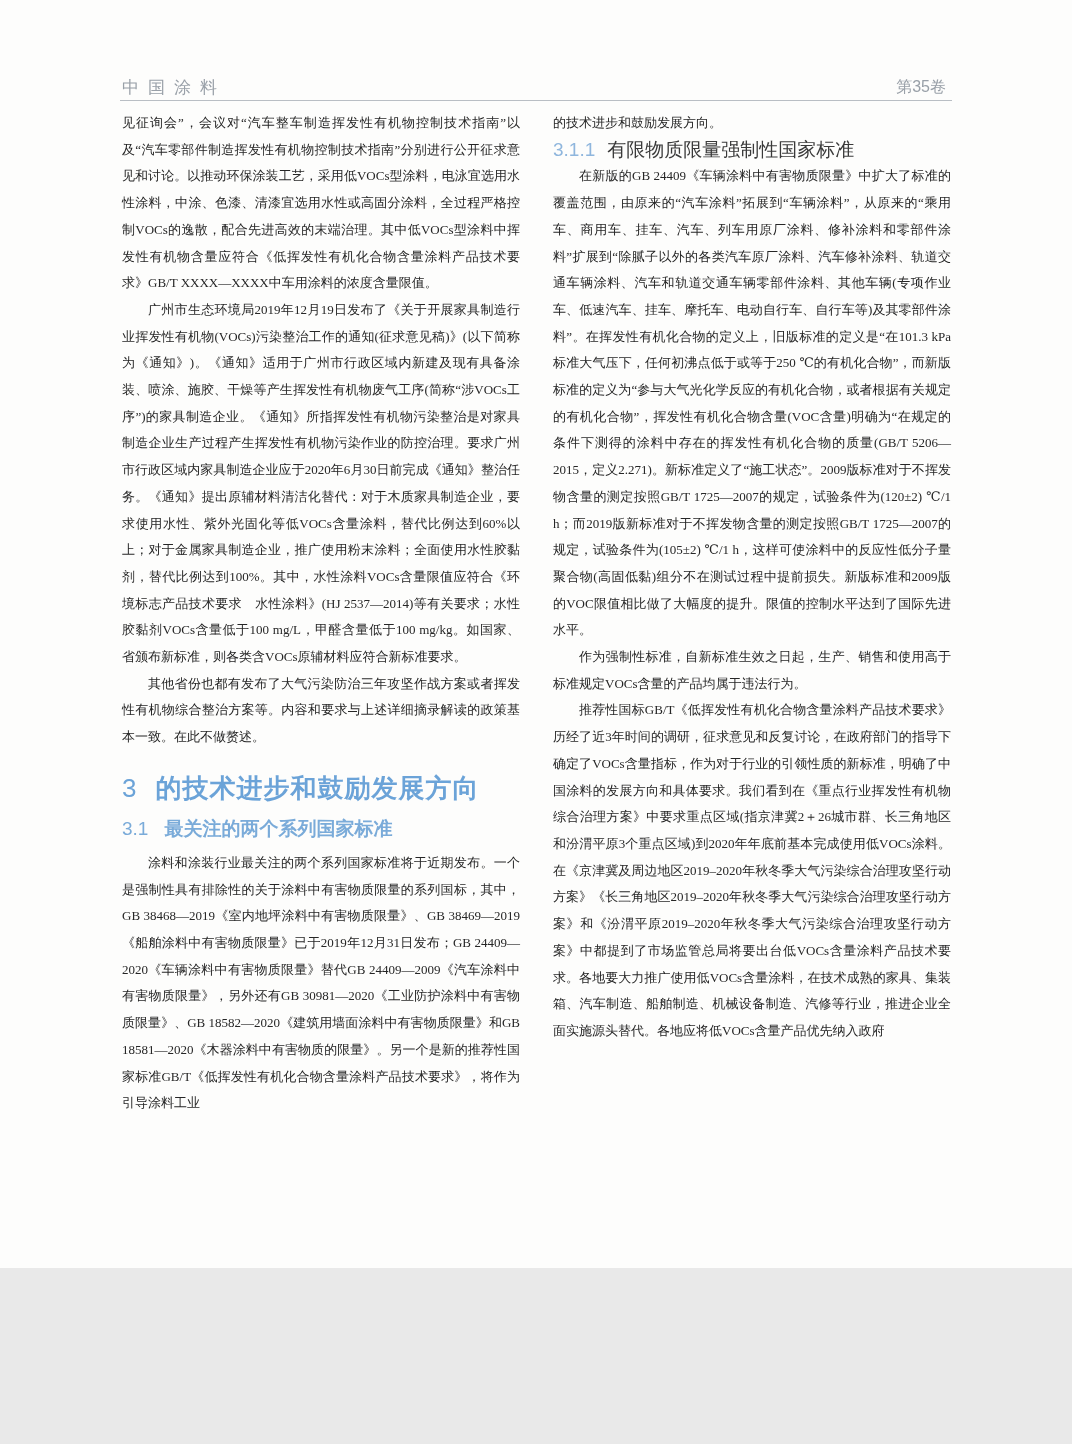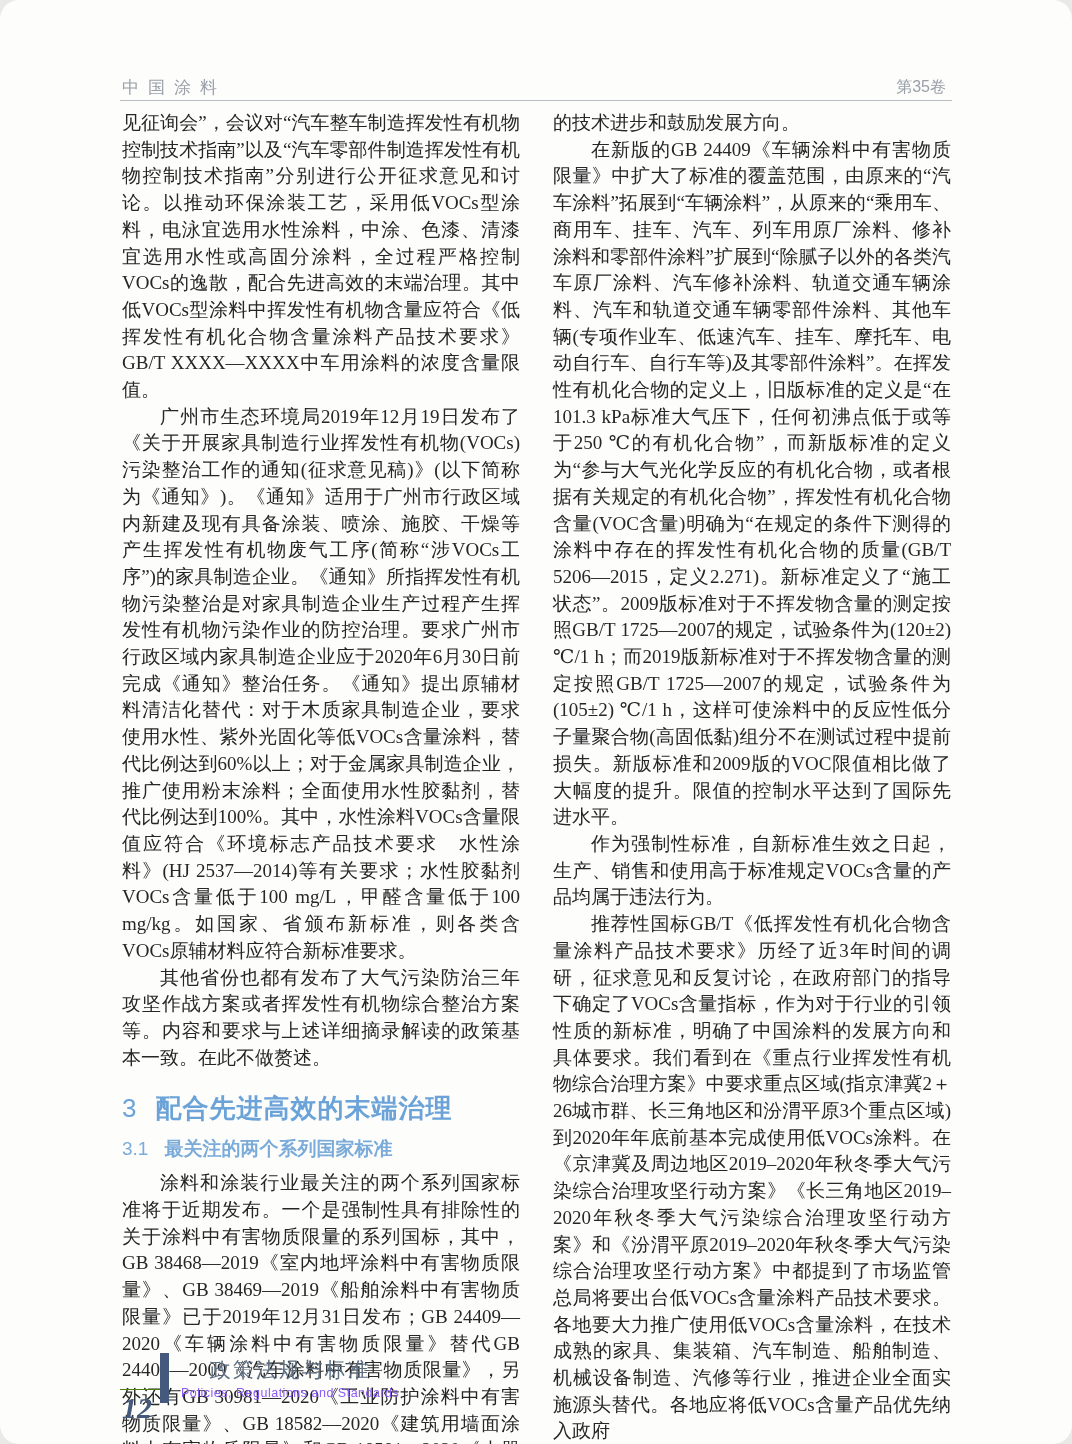--- a/index.html
+++ b/index.html
@@ -1,20 +1,19 @@
 <!DOCTYPE html>
 <html><head>
 <meta charset="utf-8">
 <style>
   html,body{margin:0;padding:0;background:#e9e9e9;}
   .page{
-    position:relative; width:1072px; height:1444px; margin:0 auto;
+    position:relative; width:1072px; height:1268px; margin:0 auto;
     background:#fdfdfc; overflow:hidden;
     font-family:"Liberation Serif","DejaVu Serif",serif;
-    border-radius:19px;
   }
   
   .hdr-left{
     position:absolute; left:122px; top:76px;
     font-family:"Liberation Sans","DejaVu Sans",sans-serif;
     font-size:17px; color:#99a0a8; letter-spacing:9px;
   }
   .hdr-right{
     position:absolute; right:126px; top:77px;
     font-family:"Liberation Sans","DejaVu Sans",sans-serif;
@@ -24,21 +23,21 @@
     position:absolute; left:120px; right:120px; top:100px;
     height:1px; background:#b9bec4;
   }
   
   .cols{
     position:absolute; left:122px; top:110px; width:830px;
     display:flex; gap:33px;
   }
   .col{ width:398px; }
   .col p{
-    margin:0; font-size:19px; line-height:26.7px;
+    margin:0; font-size:13px; line-height:26.7px;
     color:#262626; text-align:justify;
   }
   .col p.indent{ text-indent:2em; }
   .h2{
     margin:20px 0 10px 0;
     font-family:"Liberation Sans","DejaVu Sans",sans-serif;
     font-size:26px; font-weight:700; color:#6ba3d8; letter-spacing:1px;
   }
   .h2 .num{ margin-right:18px; font-weight:400; }
   .h3{
@@ -85,27 +84,28 @@
   <div class="hdr-left">中国涂料</div>
   <div class="hdr-right">第35卷</div>
   <div class="hdr-rule"></div>
 
   <div class="cols">
 
     <div class="col">
       <p>见征询会”，会议对“汽车整车制造挥发性有机物控制技术指南”以及“汽车零部件制造挥发性有机物控制技术指南”分别进行公开征求意见和讨论。以推动环保涂装工艺，采用低VOCs型涂料，电泳宜选用水性涂料，中涂、色漆、清漆宜选用水性或高固分涂料，全过程严格控制VOCs的逸散，配合先进高效的末端治理。其中低VOCs型涂料中挥发性有机物含量应符合《低挥发性有机化合物含量涂料产品技术要求》GB/T XXXX—XXXX中车用涂料的浓度含量限值。</p>
       <p class="indent">广州市生态环境局2019年12月19日发布了《关于开展家具制造行业挥发性有机物(VOCs)污染整治工作的通知(征求意见稿)》(以下简称为《通知》)。《通知》适用于广州市行政区域内新建及现有具备涂装、喷涂、施胶、干燥等产生挥发性有机物废气工序(简称“涉VOCs工序”)的家具制造企业。《通知》所指挥发性有机物污染整治是对家具制造企业生产过程产生挥发性有机物污染作业的防控治理。要求广州市行政区域内家具制造企业应于2020年6月30日前完成《通知》整治任务。《通知》提出原辅材料清洁化替代：对于木质家具制造企业，要求使用水性、紫外光固化等低VOCs含量涂料，替代比例达到60%以上；对于金属家具制造企业，推广使用粉末涂料；全面使用水性胶黏剂，替代比例达到100%。其中，水性涂料VOCs含量限值应符合《环境标志产品技术要求　水性涂料》(HJ 2537—2014)等有关要求；水性胶黏剂VOCs含量低于100 mg/L，甲醛含量低于100 mg/kg。如国家、省颁布新标准，则各类含VOCs原辅材料应符合新标准要求。</p>
       <p class="indent">其他省份也都有发布了大气污染防治三年攻坚作战方案或者挥发性有机物综合整治方案等。内容和要求与上述详细摘录解读的政策基本一致。在此不做赘述。</p>
-      <div class="h2"><span class="num">3</span><span>配合先进高效的末端治理</span></div>
+      <div class="h2"><span class="num">3</span><span>的技术进步和鼓励发展方向</span></div>
       <div class="h3"><span class="num">3.1</span><span>最关注的两个系列国家标准</span></div>
       <p class="indent">涂料和涂装行业最关注的两个系列国家标准将于近期发布。一个是强制性具有排除性的关于涂料中有害物质限量的系列国标，其中，GB 38468—2019《室内地坪涂料中有害物质限量》、GB 38469—2019《船舶涂料中有害物质限量》已于2019年12月31日发布；GB 24409—2020《车辆涂料中有害物质限量》替代GB 24409—2009《汽车涂料中有害物质限量》，另外还有GB 30981—2020《工业防护涂料中有害物质限量》、GB 18582—2020《建筑用墙面涂料中有害物质限量》和GB 18581—2020《木器涂料中有害物质的限量》。另一个是新的推荐性国家标准GB/T《低挥发性有机化合物含量涂料产品技术要求》，将作为引导涂料工业</p>
     </div>
 
     <div class="col">
       <p>的技术进步和鼓励发展方向。</p>
+      <div class="h4"><span class="num">3.1.1</span><span>有限物质限量强制性国家标准</span></div>
       <p class="indent">在新版的GB 24409《车辆涂料中有害物质限量》中扩大了标准的覆盖范围，由原来的“汽车涂料”拓展到“车辆涂料”，从原来的“乘用车、商用车、挂车、汽车、列车用原厂涂料、修补涂料和零部件涂料”扩展到“除腻子以外的各类汽车原厂涂料、汽车修补涂料、轨道交通车辆涂料、汽车和轨道交通车辆零部件涂料、其他车辆(专项作业车、低速汽车、挂车、摩托车、电动自行车、自行车等)及其零部件涂料”。在挥发性有机化合物的定义上，旧版标准的定义是“在101.3 kPa标准大气压下，任何初沸点低于或等于250 ℃的有机化合物”，而新版标准的定义为“参与大气光化学反应的有机化合物，或者根据有关规定的有机化合物”，挥发性有机化合物含量(VOC含量)明确为“在规定的条件下测得的涂料中存在的挥发性有机化合物的质量(GB/T 5206—2015，定义2.271)。新标准定义了“施工状态”。2009版标准对于不挥发物含量的测定按照GB/T 1725—2007的规定，试验条件为(120±2) ℃/1 h；而2019版新标准对于不挥发物含量的测定按照GB/T 1725—2007的规定，试验条件为(105±2) ℃/1 h，这样可使涂料中的反应性低分子量聚合物(高固低黏)组分不在测试过程中提前损失。新版标准和2009版的VOC限值相比做了大幅度的提升。限值的控制水平达到了国际先进水平。</p>
       <p class="indent">作为强制性标准，自新标准生效之日起，生产、销售和使用高于标准规定VOCs含量的产品均属于违法行为。</p>
       <p class="indent">推荐性国标GB/T《低挥发性有机化合物含量涂料产品技术要求》历经了近3年时间的调研，征求意见和反复讨论，在政府部门的指导下确定了VOCs含量指标，作为对于行业的引领性质的新标准，明确了中国涂料的发展方向和具体要求。我们看到在《重点行业挥发性有机物综合治理方案》中要求重点区域(指京津冀2＋26城市群、长三角地区和汾渭平原3个重点区域)到2020年年底前基本完成使用低VOCs涂料。在《京津冀及周边地区2019–2020年秋冬季大气污染综合治理攻坚行动方案》《长三角地区2019–2020年秋冬季大气污染综合治理攻坚行动方案》和《汾渭平原2019–2020年秋冬季大气污染综合治理攻坚行动方案》中都提到了市场监管总局将要出台低VOCs含量涂料产品技术要求。各地要大力推广使用低VOCs含量涂料，在技术成熟的家具、集装箱、汽车制造、船舶制造、机械设备制造、汽修等行业，推进企业全面实施源头替代。各地应将低VOCs含量产品优先纳入政府</p>
     </div>
 
   </div>
 
   <div class="footer">
     <div class="f-numbox">
       <div class="f-num">12</div>

